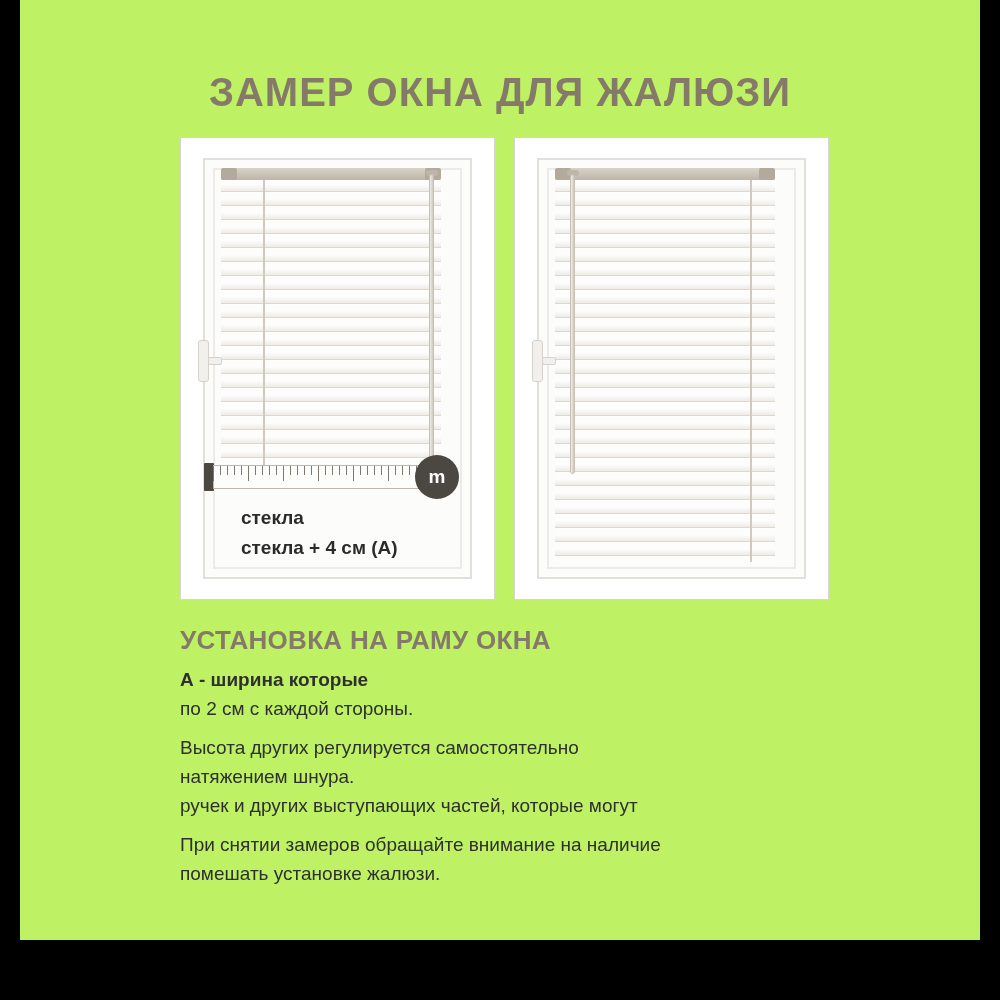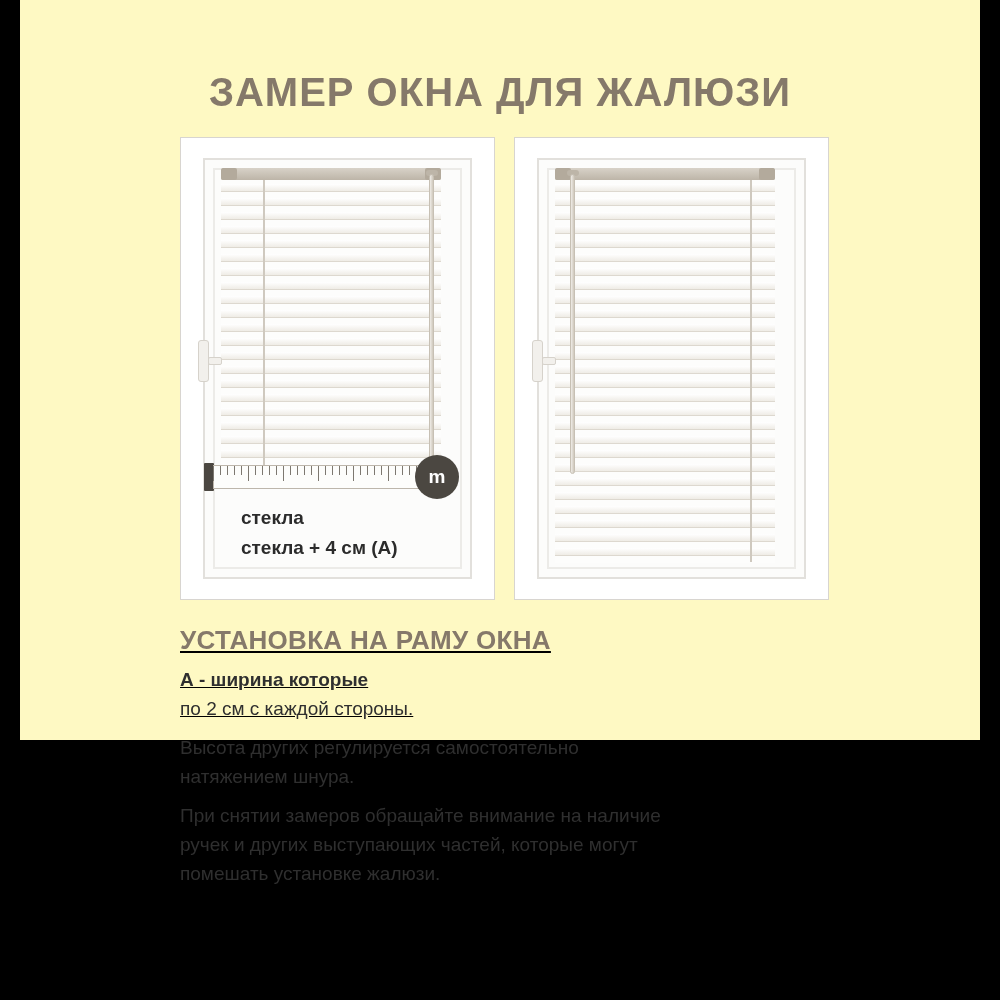--- a/index.html
+++ b/index.html
@@ -19,22 +19,22 @@
     top: 0;
     width: 1000px;
     height: 1000px;
     background: #000;
   }
   .sheet {
     position: absolute;
     left: 20px;
     top: 0;
     width: 960px;
-    height: 740px;
-    background: #fef9c3;
+    height: 940px;
+    background: #bef264;
   }
   
   .title {
     position: absolute;
     left: 0;
     top: 70px;
     width: 960px;
     text-align: center;
     font-size: 40px;
     font-weight: bold;
@@ -228,21 +228,20 @@
     font-weight: bold;
     color: #2b2b2b;
     line-height: 30px;
   }
   
   .textblock {
     position: absolute;
     left: 160px;
     top: 625px;
     width: 700px;
-    text-decoration: underline;
   }
   .section-title {
     font-size: 26px;
     font-weight: bold;
     color: #85796a;
     margin-bottom: 10px;
     letter-spacing: 0.3px;
   }
   .p {
     font-size: 19px;
@@ -358,19 +357,19 @@
         <div class="handle" style="left:17px; top:202px;"></div>
       </div>
     </div>
 
     <div class="textblock">
       <div class="section-title">УСТАНОВКА НА РАМУ ОКНА</div>
       <p class="p strong">А - ширина которые</p>
       <p class="p">по 2 см с каждой стороны.</p>
       <p class="p gap">Высота других регулируется самостоятельно</p>
       <p class="p">натяжением шнура.</p>
+      <p class="p">ручек и других выступающих частей, которые могут</p>
       <p class="p gap">При снятии замеров обращайте внимание на наличие</p>
-      <p class="p">ручек и других выступающих частей, которые могут</p>
       <p class="p">помешать установке жалюзи.</p>
     </div>
 
   </div>
 </div>
 
 </body></html>

